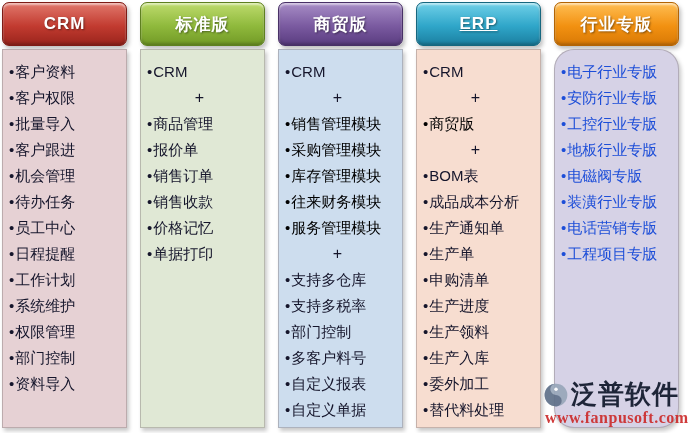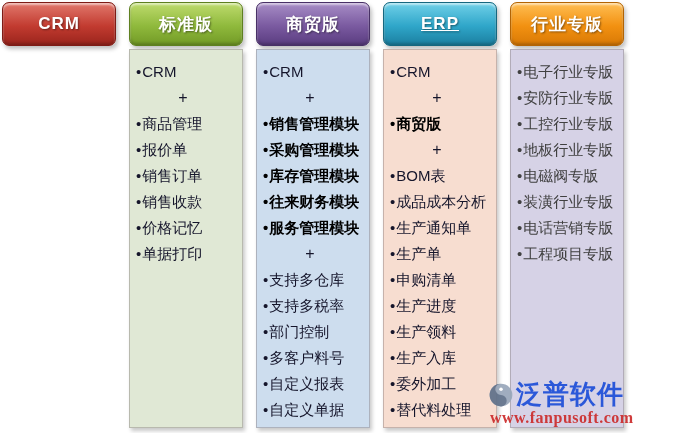--- a/index.html
+++ b/index.html
@@ -6,21 +6,21 @@
   html, body { background: #ffffff; }
   body {
     font-family: "Liberation Sans", "DejaVu Sans", sans-serif;
     width: 691px; height: 433px;
     position: relative;
     overflow: hidden;
   }
   .stage {
     position: absolute;
     left: 0; top: 0;
-    width: 627px; height: 433px;
+    width: 682px; height: 433px;
     background: #ffffff;
   }
   .columns {
     position: absolute;
     left: 2px; top: 2px; right: 3px;
     display: flex;
     gap: 13px;
   }
   .column { flex: 1; min-width: 0; }
   .col-header {
@@ -48,21 +48,21 @@
     overflow: hidden;
   }
   .item {
     line-height: 26px;
     white-space: nowrap;
   }
   .item::before {
     content: "\2022";
     margin-right: 1px;
   }
-  .item.bold { font-weight: bold; color: #000; }
+  .item.bold { font-weight: normal; color: #000; }
   .plus {
     line-height: 26px;
     text-align: center;
     padding-right: 10px;
     font-size: 16px;
   }
   .watermark {
     position: absolute;
     right: 3px;
     bottom: 6px;
@@ -91,20 +91,35 @@
     white-space: nowrap;
   }
 </style>
 </head>
 <body>
 
 <div class="stage">
   <div class="columns">
       <div class="column">
         <div class="col-header" style="background: linear-gradient(rgb(225, 120, 108) 0%, rgb(194, 59, 48) 55%, rgb(154, 36, 28) 100%); border-color: rgb(126, 27, 21);">CRM</div>
+        <div class="col-body" style="background: rgb(230, 209, 212);">
+          <div class="item">客户资料</div>
+          <div class="item">客户权限</div>
+          <div class="item">批量导入</div>
+          <div class="item">客户跟进</div>
+          <div class="item">机会管理</div>
+          <div class="item">待办任务</div>
+          <div class="item">员工中心</div>
+          <div class="item">日程提醒</div>
+          <div class="item">工作计划</div>
+          <div class="item">系统维护</div>
+          <div class="item">权限管理</div>
+          <div class="item">部门控制</div>
+          <div class="item">资料导入</div>
+        </div>
       </div>
       <div class="column">
         <div class="col-header" style="background: linear-gradient(rgb(190, 219, 109) 0%, rgb(143, 185, 60) 55%, rgb(114, 154, 38) 100%); border-color: rgb(94, 128, 32);">标准版</div>
         <div class="col-body" style="background: rgb(224, 232, 213);">
           <div class="item">CRM</div>
           <div class="plus">+</div>
           <div class="item">商品管理</div>
           <div class="item">报价单</div>
           <div class="item">销售订单</div>
           <div class="item">销售收款</div>
@@ -145,37 +160,37 @@
           <div class="item">申购清单</div>
           <div class="item">生产进度</div>
           <div class="item">生产领料</div>
           <div class="item">生产入库</div>
           <div class="item">委外加工</div>
           <div class="item">替代料处理</div>
         </div>
       </div>
       <div class="column">
         <div class="col-header" style="background: linear-gradient(rgb(255, 190, 83) 0%, rgb(242, 145, 17) 55%, rgb(217, 121, 5) 100%); border-color: rgb(179, 100, 3);">行业专版</div>
-        <div class="col-body" style="background: rgb(214, 210, 230); color: #404040;">
+        <div class="col-body" style="background: rgb(214, 210, 230); color: #1d4ed8; border-radius: 20px;">
           <div class="item">电子行业专版</div>
           <div class="item">安防行业专版</div>
           <div class="item">工控行业专版</div>
           <div class="item">地板行业专版</div>
           <div class="item">电磁阀专版</div>
           <div class="item">装潢行业专版</div>
           <div class="item">电话营销专版</div>
           <div class="item">工程项目专版</div>
         </div>
       </div>
     </div>
 
   <div class="watermark">
     <div class="wm-top">
       <svg width="30" height="30" viewBox="0 0 32 32">
         <circle class="logo-light" cx="16" cy="16" r="14" fill="#99a7ba"></circle>
         <path class="logo-dark" d="M16 2 A14 14 0 0 0 16 30 A7 7 0 0 0 16 16 A7 7 0 0 1 16 2 Z" fill="#5f7089"></path>
         <circle cx="16" cy="9" r="2.2" fill="#ffffff"></circle>
       </svg>
-      <span class="wm-brand" style="color: #1d4ed8;">泛普软件</span>
+      <span class="wm-brand" style="color: #0f172a;">泛普软件</span>
     </div>
     <div class="wm-url" style="color: rgb(204, 43, 43);">www.fanpusoft.com</div>
   </div>
 </div>
 
 </body></html>

